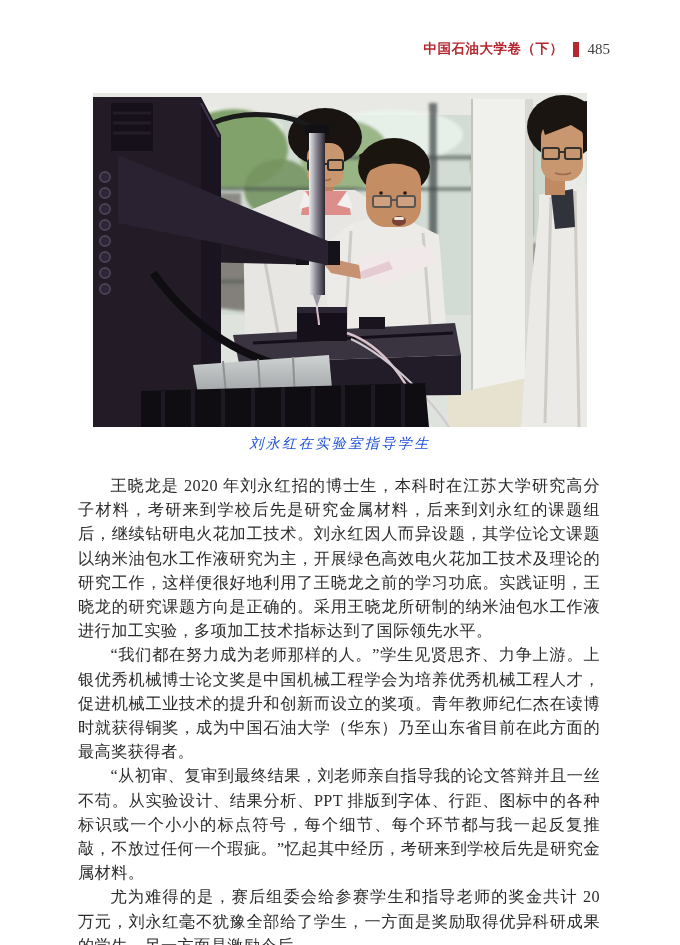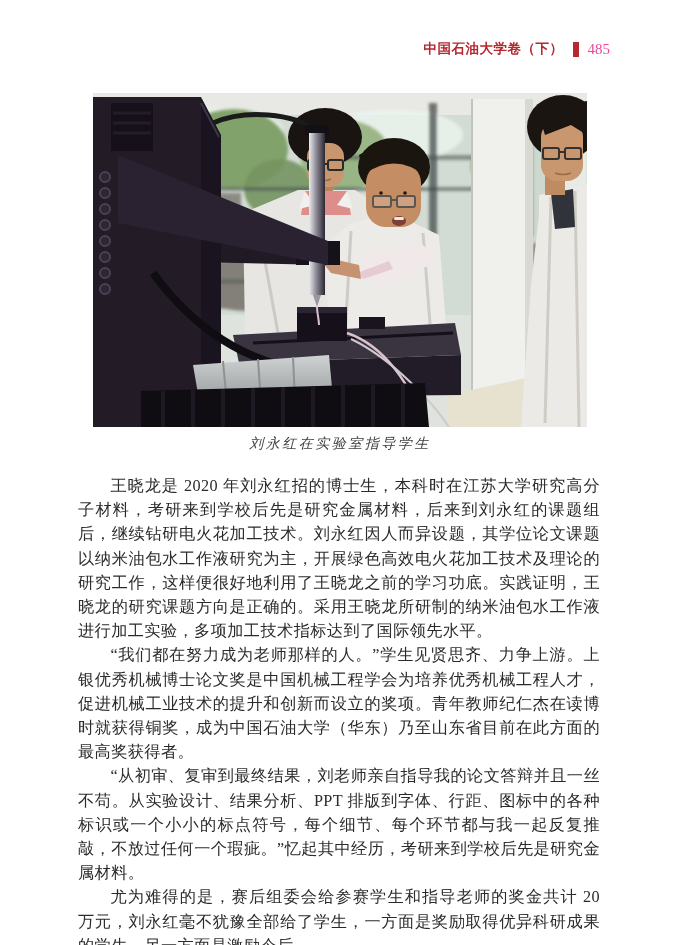--- a/index.html
+++ b/index.html
@@ -9,29 +9,29 @@
   }
   .page-header{
     position:absolute;top:40px;left:0;right:70px;height:18px;
     display:flex;justify-content:flex-end;align-items:center;gap:9px;
   }
   .header-title{
     color:#b5282f;font-size:13.5px;font-weight:bold;letter-spacing:0.5px;
     font-family:"Liberation Serif","DejaVu Serif",serif;
   }
   .header-bar{width:6px;height:15px;background:#b5282f;}
-  .header-page{color:#ec4899;font-size:15px;font-family:"Liberation Serif","DejaVu Serif",serif;}
+  .header-page{color:#404040;font-size:15px;font-family:"Liberation Serif","DejaVu Serif",serif;}
   .figure{
     position:absolute;left:93px;top:93px;width:494px;height:334px;margin:0;
     overflow:hidden;background:#d9ded7;
   }
   .figure svg{display:block;width:494px;height:334px;}
   .photo-caption{
     position:absolute;top:435px;left:0;width:680px;text-align:center;
-    color:#404040;font-size:14px;font-style:italic;letter-spacing:2.5px;
+    color:#1d4ed8;font-size:14px;font-style:italic;letter-spacing:2.5px;
     font-family:"DejaVu Serif","Liberation Serif",serif;
   }
   .article{
     position:absolute;left:78px;top:474px;width:522px;
     color:#2b2b2b;font-size:16.2px;line-height:24.2px;letter-spacing:0.4px;
     text-align:justify;text-justify:inter-ideograph;
   }
   .article p{margin:0;text-indent:2em;}
 </style>
 </head>

